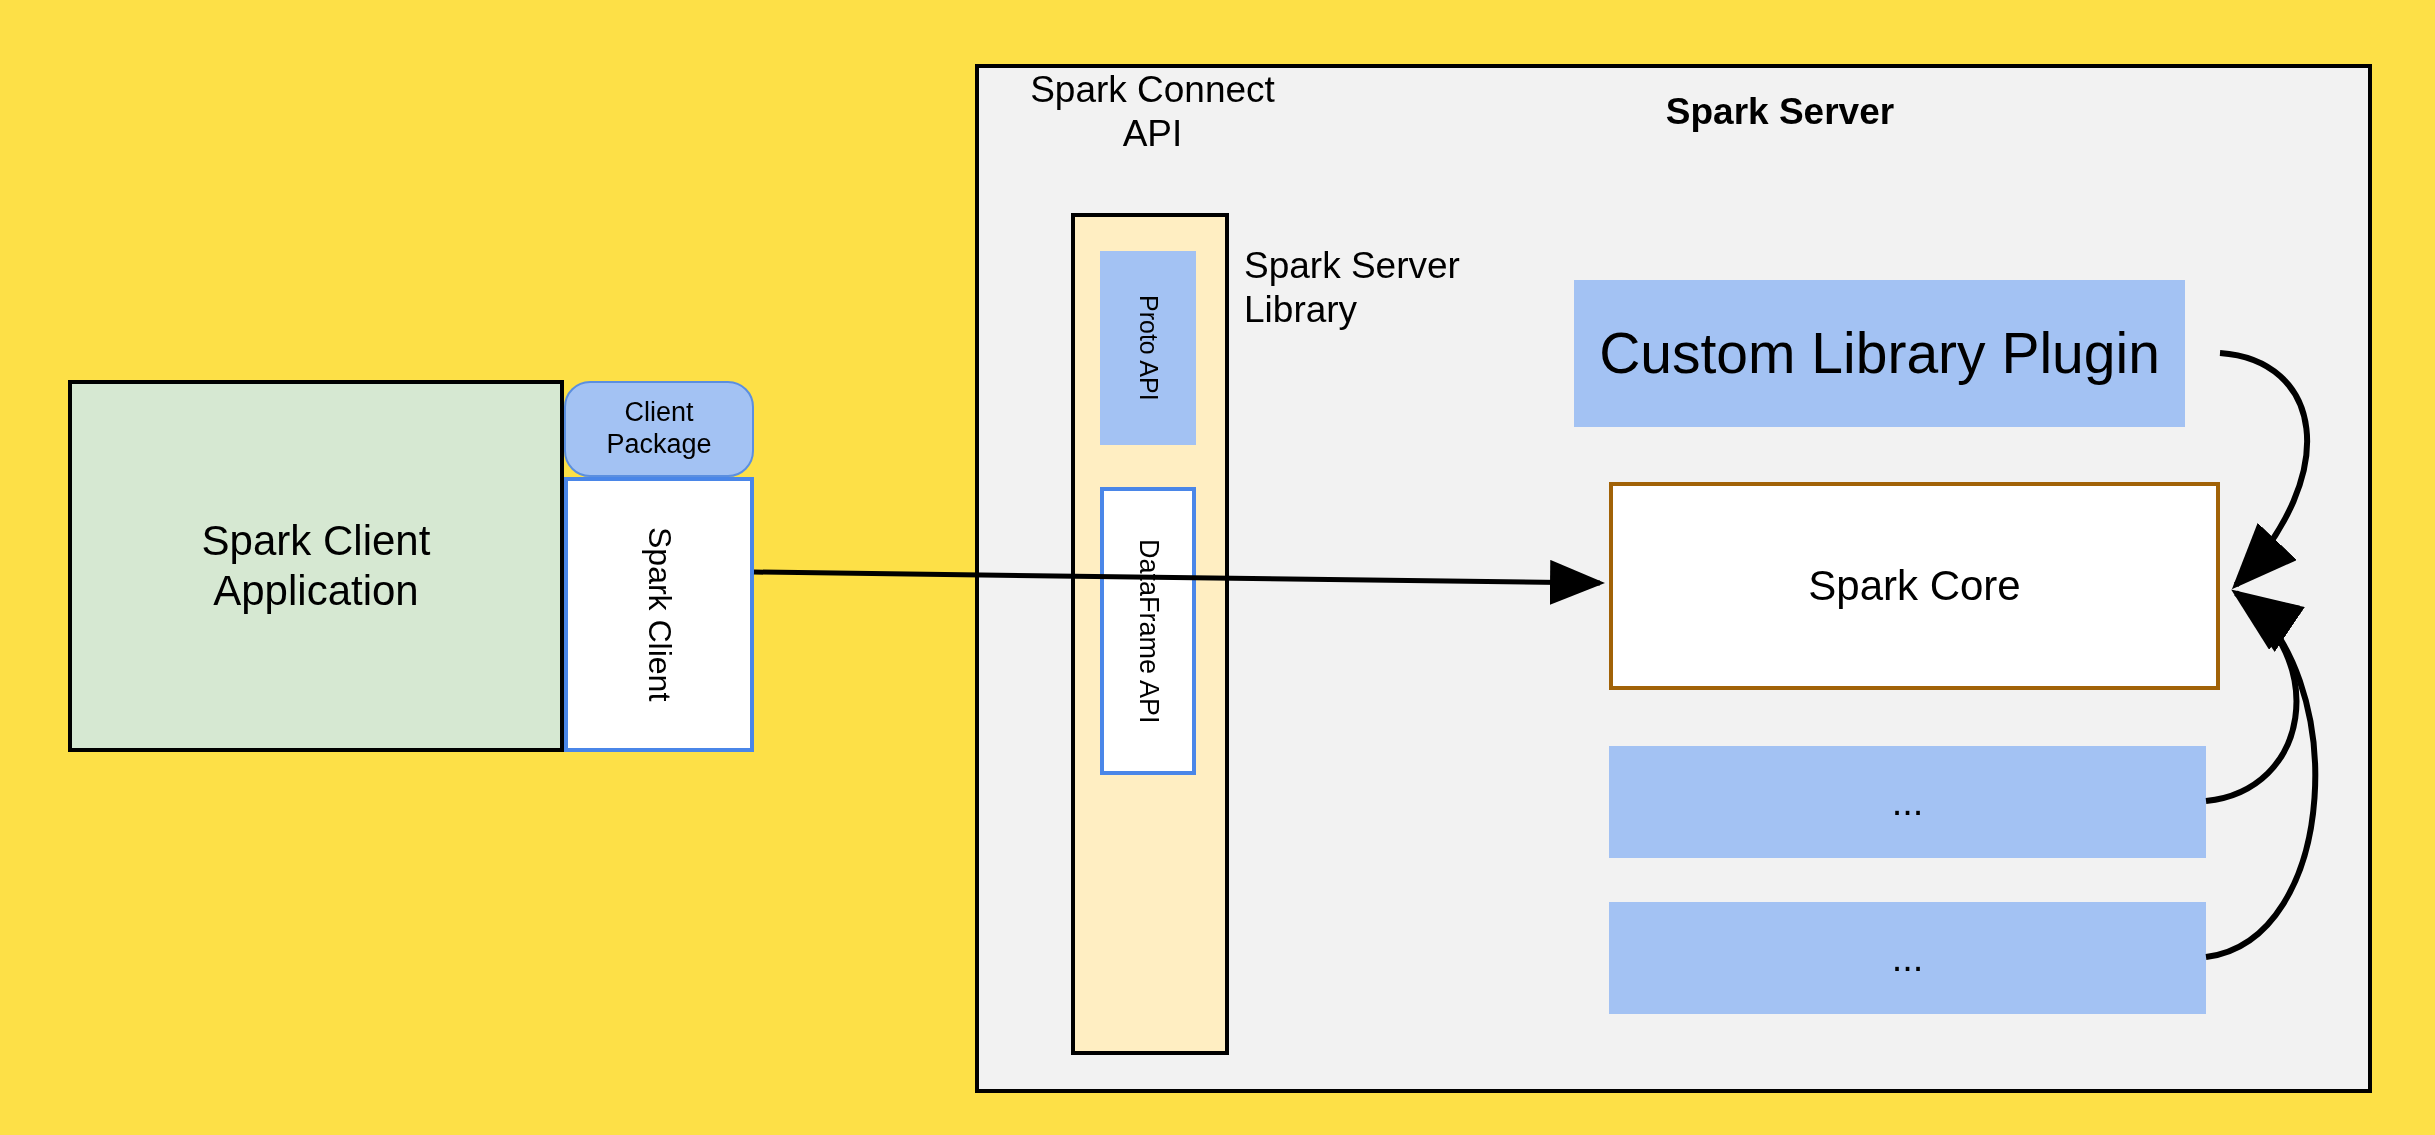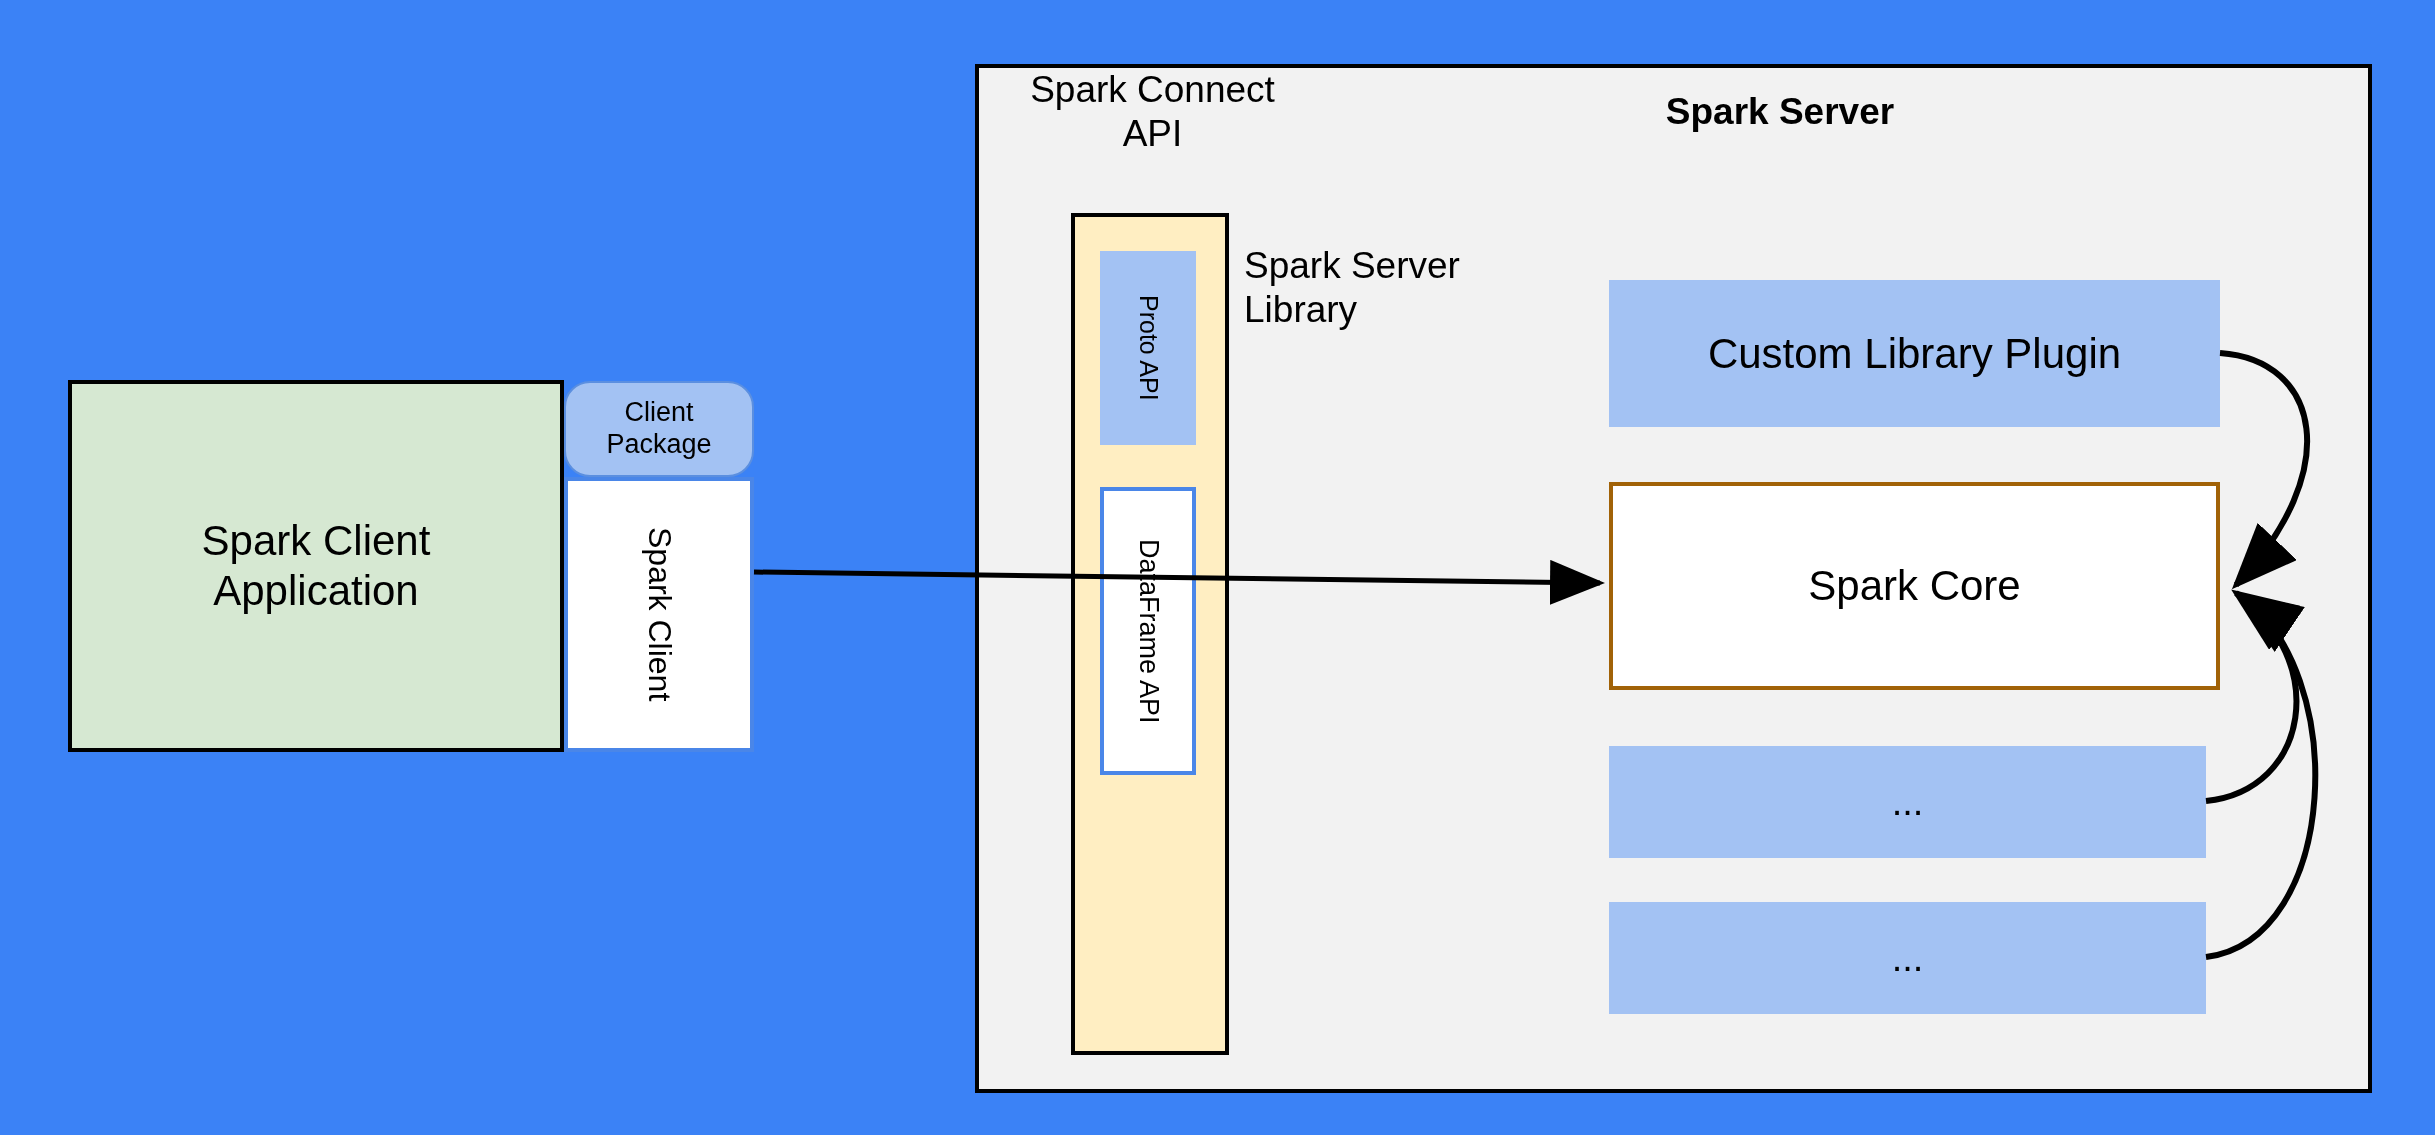--- a/index.html
+++ b/index.html
@@ -7,21 +7,21 @@
     padding: 0;
     background: #ffffff;
   }
   body {
     font-family: "Liberation Sans", sans-serif;
   }
   #canvas {
     position: relative;
     width: 2435px;
     height: 1135px;
-    background: #3b82f6;
+    background: #fde047;
     overflow: hidden;
   }
   .box {
     position: absolute;
     box-sizing: border-box;
     display: flex;
     align-items: center;
     justify-content: center;
     text-align: center;
     color: #000000;
@@ -101,23 +101,23 @@
   }
   #proto-api-box .vtext,
   #dataframe-api-box .vtext {
     writing-mode: vertical-rl;
     text-orientation: mixed;
     white-space: nowrap;
   }
 
   
   #custom-library-plugin-box {
-    left: 1609px; top: 280px; width: 611px; height: 147px;
+    left: 1574px; top: 280px; width: 611px; height: 147px;
     background: #a3c2f3;
-    font-size: 42px;
+    font-size: 57px;
   }
   #spark-core-box {
     left: 1609px; top: 482px; width: 611px; height: 208px;
     background: #ffffff;
     border: 4px solid #a16207;
     font-size: 42px;
   }
   #ellipsis-box-1 {
     left: 1609px; top: 746px; width: 597px; height: 112px;
     background: #a3c2f3;

